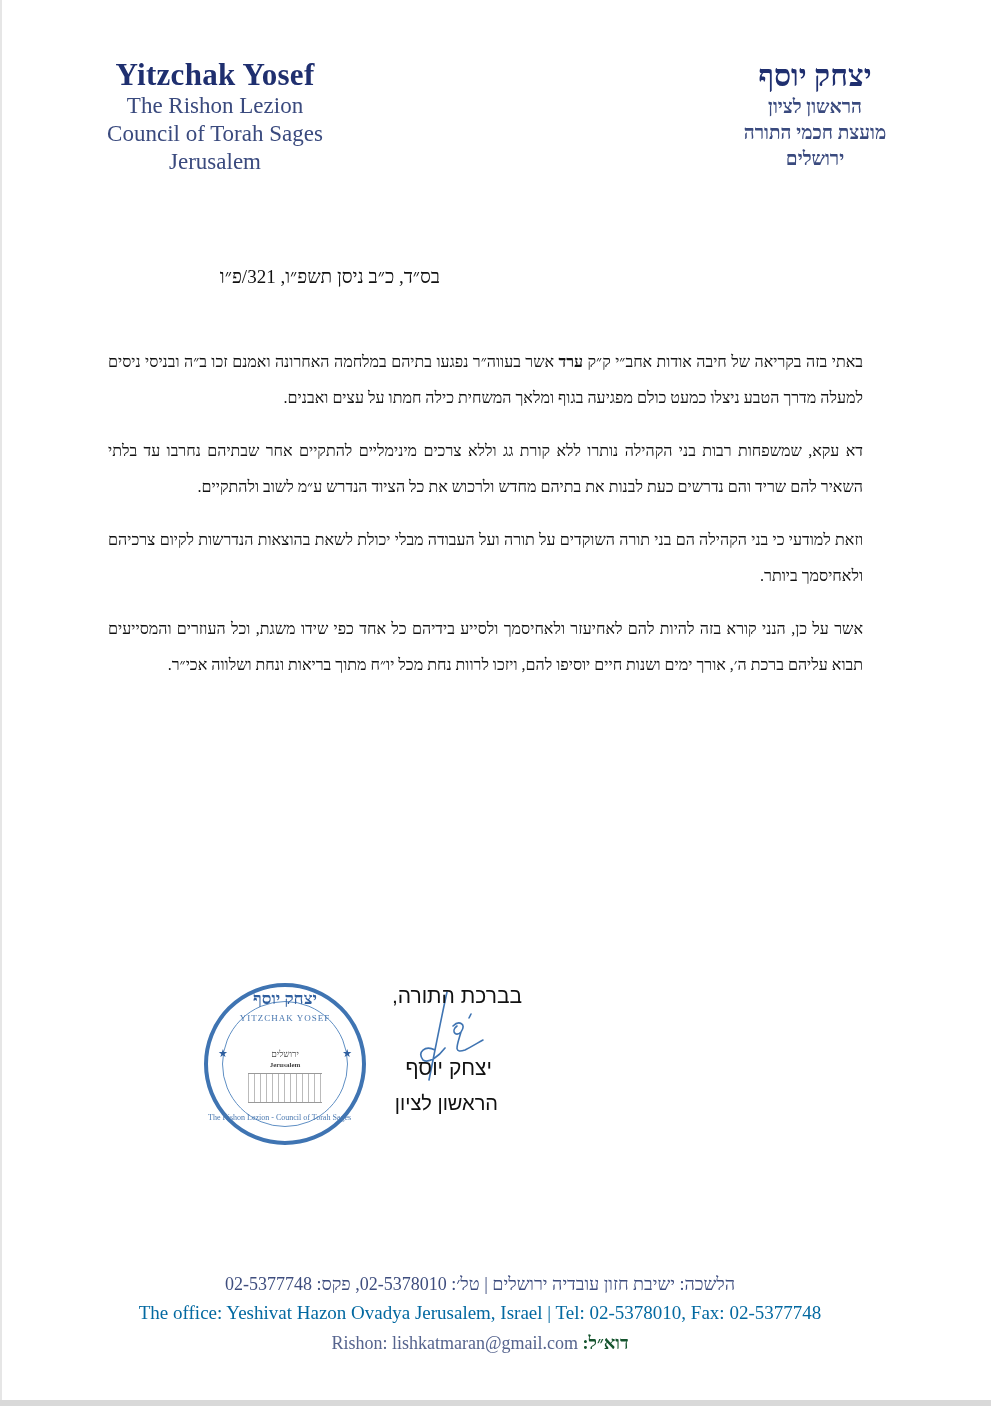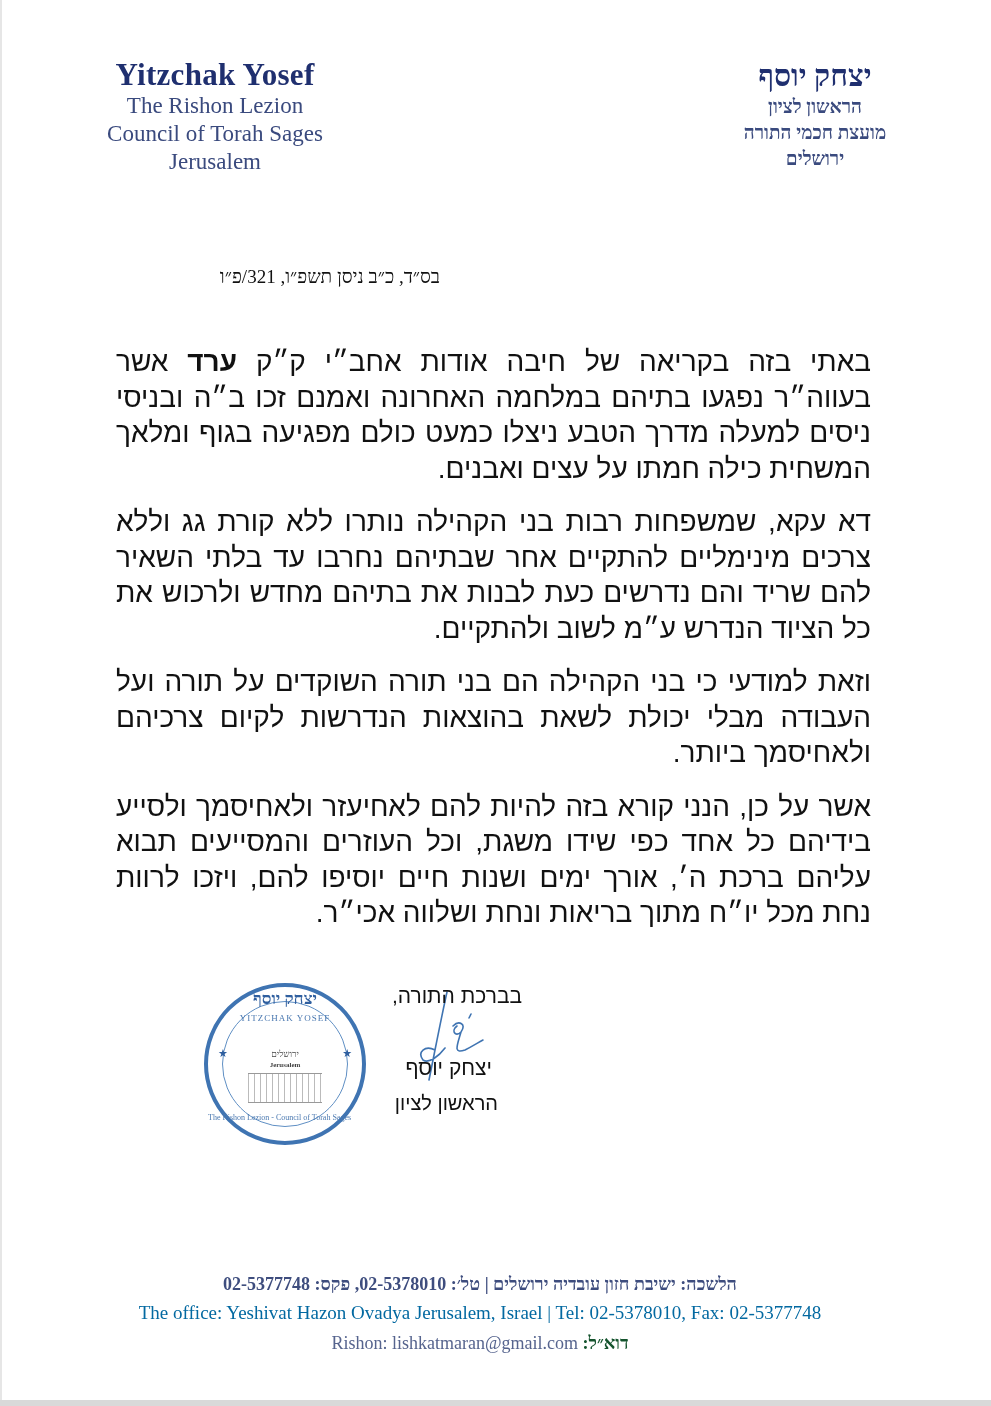--- a/index.html
+++ b/index.html
@@ -13,22 +13,22 @@
     .lh-en { position:absolute; left:70px; top:58px; width:290px; text-align:center; color:#2e3f78; }
     .lh-en .name { font-size:31px; font-weight:bold; color:#1f2f6f; line-height:34px; letter-spacing:0.3px; }
     .lh-en .line { font-size:23px; line-height:28px; color:#3a4a7e; }
 
     .lh-he { position:absolute; left:710px; top:58px; width:210px; text-align:center; direction:rtl; color:#2e3f78; }
     .lh-he .name { font-size:30px; font-weight:bold; color:#1f2f6f; line-height:36px; }
     .lh-he .line { font-size:19px; font-weight:bold; line-height:26px; color:#3a4a7e; }
 
     .date { position:absolute; left:120px; top:266px; width:320px; direction:rtl; text-align:right; font-size:19px; }
 
-    .body { position:absolute; left:116px; top:344px; width:755px; direction:rtl; text-align:justify;
-            font-family:Liberation Sans, sans-serif; font-size:28px; line-height:35.5px; }
+    .body { position:absolute; left:108px; top:344px; width:755px; direction:rtl; text-align:justify;
+            font-family:Liberation Serif, serif; font-size:16px; line-height:35.5px; }
     .body p { margin:0 0 18px 0; text-align-last:right; }
     .body b { font-weight:bold; }
 
     .closing { position:absolute; left:370px; top:984px; width:160px; direction:rtl; text-align:right;
                font-family:"Liberation Sans","DejaVu Sans",sans-serif; font-size:21px; }
     .closing .greet { position:absolute; right:8px; top:0; white-space:nowrap; }
     .closing .sig-name { position:absolute; right:38px; top:72px; white-space:nowrap; font-size:21px; }
     .closing .sig-title { position:absolute; right:32px; top:108px; white-space:nowrap; font-size:20px; }
 
     .signature { position:absolute; left:395px; top:990px; width:90px; height:95px; }
@@ -42,21 +42,21 @@
     .stamp-top-en { position:absolute; left:0; top:26px; width:154px; text-align:center; color:#4a78b0; font-size:9px; letter-spacing:1px; }
     .stamp-city-he { position:absolute; left:0; top:62px; width:154px; text-align:center; direction:rtl; color:#444; font-size:9px; }
     .stamp-city-en { position:absolute; left:0; top:74px; width:154px; text-align:center; color:#444; font-size:7px; font-weight:bold; }
     .stamp-building { position:absolute; left:40px; top:86px; width:74px; height:28px; border-top:1px solid #999; border-bottom:1px solid #999;
                       background:repeating-linear-gradient(90deg,#bbb 0 1px,transparent 1px 6px); }
     .stamp-star-l { position:absolute; left:10px; top:60px; color:#2f5f9f; font-size:11px; }
     .stamp-star-r { position:absolute; right:10px; top:60px; color:#2f5f9f; font-size:11px; }
     .stamp-bottom { position:absolute; left:0; top:126px; width:154px; text-align:left; color:#4a78b0; font-size:8px; }
 
     .footer { position:absolute; left:40px; top:1270px; width:880px; text-align:center; color:#4a5a88; }
-    .footer .he { direction:rtl; font-size:18px; font-weight:bold; line-height:28px; color:#3e4d7e; }
+    .footer .he { direction:rtl; font-size:18px; font-weight:normal; line-height:28px; color:#3e4d7e; }
     .footer .en { font-size:19px; line-height:30px; color:#0369a1; }
     .footer .email { font-size:18px; line-height:30px; color:#56648e; }
     .footer .email .label { font-weight:bold; color:#14532d; direction:rtl; unicode-bidi:isolate; }
   </style>
 </head>
 <body>
 
 <div class="page-edge-left"></div>
 
 <div class="lh-en">

